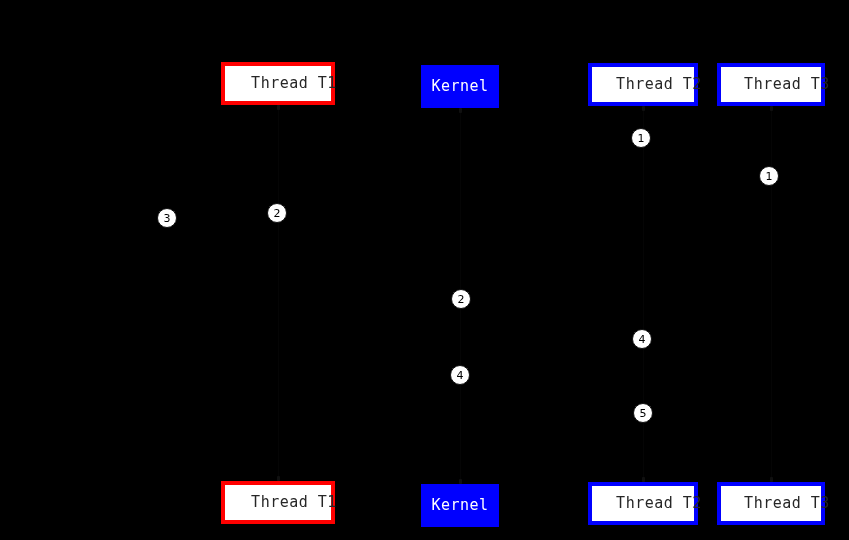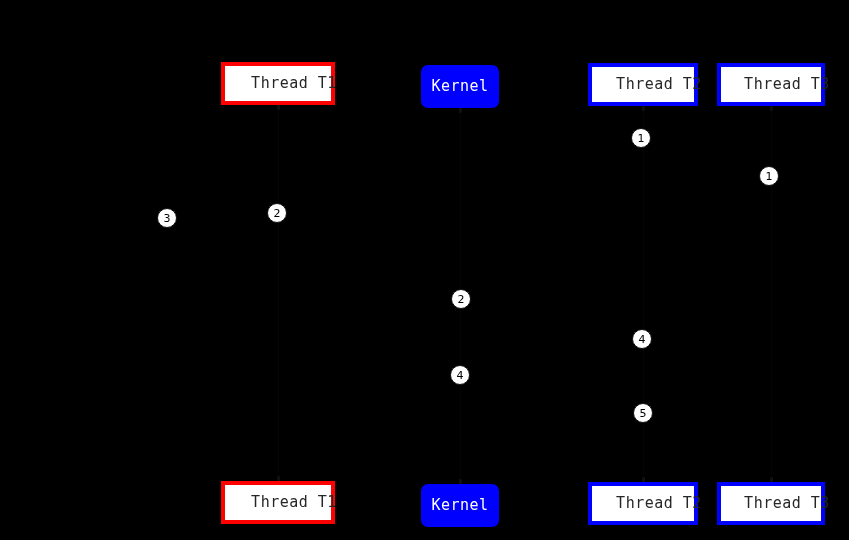--- a/index.html
+++ b/index.html
@@ -50,21 +50,20 @@
     background: #FFFFFF;
   }
   .p-white .plabel {
     color: #262626;
     margin-left: 32px;
   }
 
   .p-filled {
     background: #0000FF;
     border-color: #0000FF;
-    border-radius: 7px;
   }
   .p-filled .plabel {
     color: #FFFFFF;
   }
 
   
   .stub {
     position: absolute;
     width: 3px;
     height: 5px;

